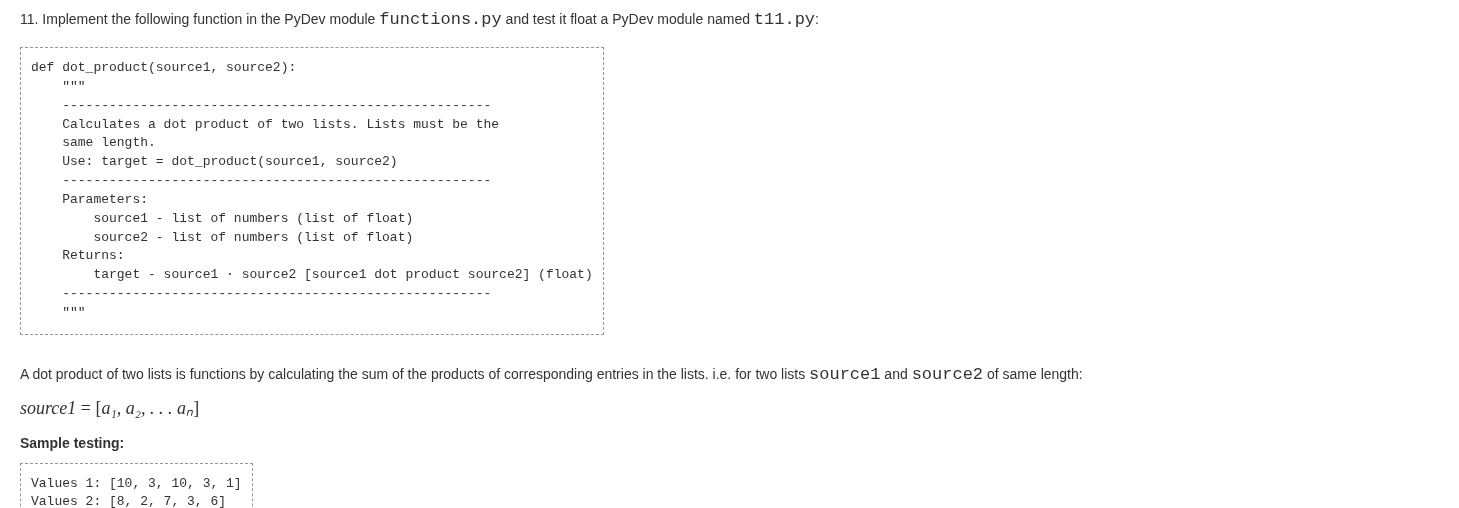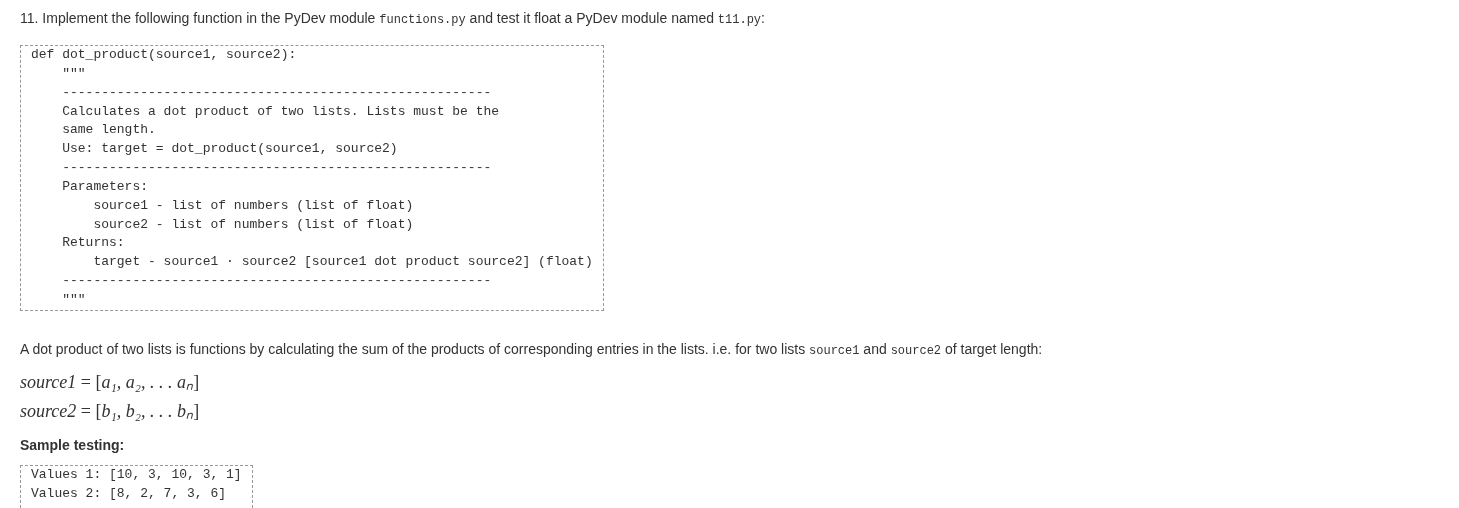--- a/index.html
+++ b/index.html
@@ -9,25 +9,25 @@
     margin: 0;
     padding: 10px 20px;
     background: #fff;
   }
   .question-text {
     font-size: 14px;
     margin-bottom: 12px;
   }
   code.inline {
     font-family: "Courier New", Courier, monospace;
-    font-size: 12px;
+    font-size: 17px;
   }
   .code-box {
     border: 1px dashed #999;
-    padding: 0 10px;
+    padding: 11px 10px;
     margin: 6px 0 16px 0;
     display: inline-block;
     font-family: "Courier New", Courier, monospace;
     font-size: 13px;
     white-space: pre;
     line-height: 1.45;
     color: #333;
   }
   .explain {
     margin: 14px 0 10px 0;
@@ -65,29 +65,26 @@
     -------------------------------------------------------
     Parameters:
         source1 - list of numbers (list of float)
         source2 - list of numbers (list of float)
     Returns:
         target - source1 · source2 [source1 dot product source2] (float)
     -------------------------------------------------------
     """</div>
 
 <div class="explain">
-  <span>A dot product of two lists is functions by calculating the sum of the products of corresponding entries in the lists. i.e. for two lists </span><code class="inline">source1</code><span> and </span><code class="inline">source2</code><span> of target length:</span>
+  <span>A dot product of two lists is functions by calculating the sum of the products of corresponding entries in the lists. i.e. for two lists </span><code class="inline">source1</code><span> and </span><code class="inline">source2</code><span> of same length:</span>
 </div>
 
 <div class="math-block">
   <div class="row">
     <span class="mi">source1</span><span> = </span><span>[</span><span class="mi">a₁, a₂, . . . aₙ</span><span>]</span>
-  </div>
-  <div class="row">
-    <span class="mi">source2</span><span> = </span><span>[</span><span class="mi">b₁, b₂, . . . bₙ</span><span>]</span>
   </div>
 </div>
 
 <div class="sample-label">Sample testing:</div>
 
 <div class="code-box">Values 1: [10, 3, 10, 3, 1]
 Values 2: [8, 2, 7, 3, 6]
 
 Dot product: 171</div>
 

